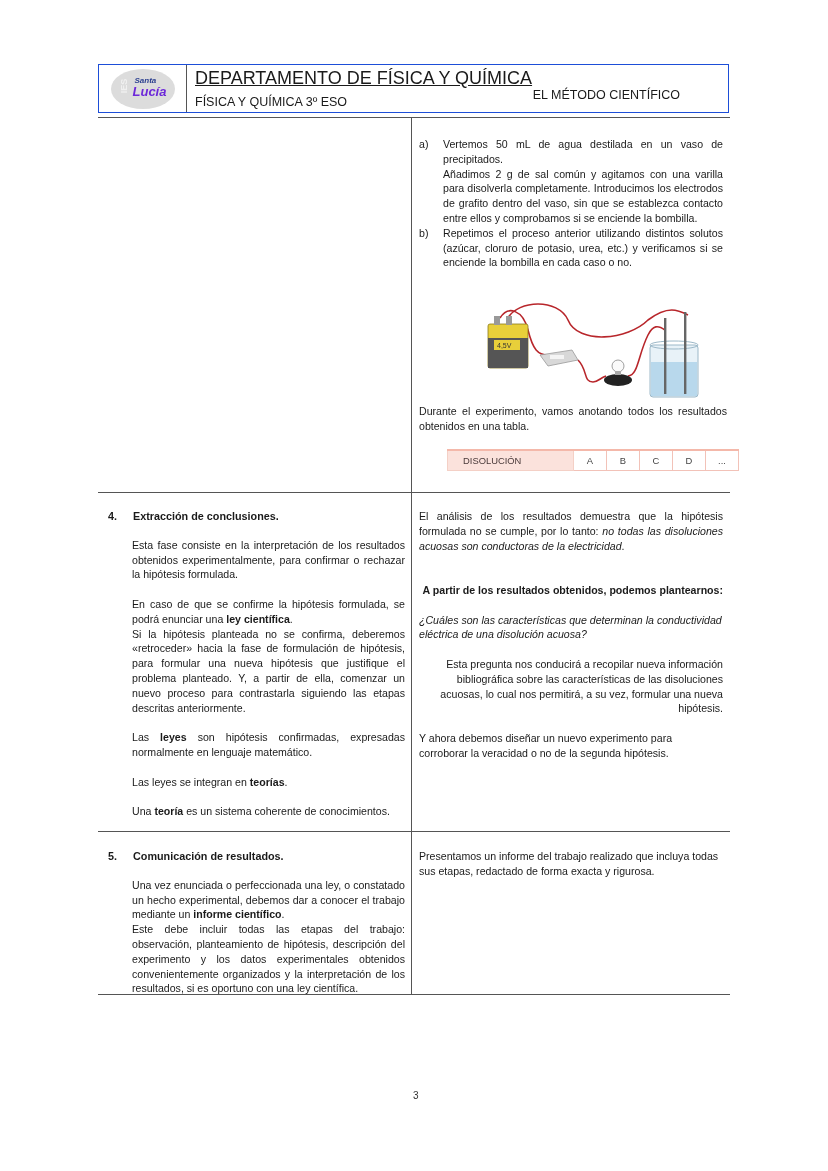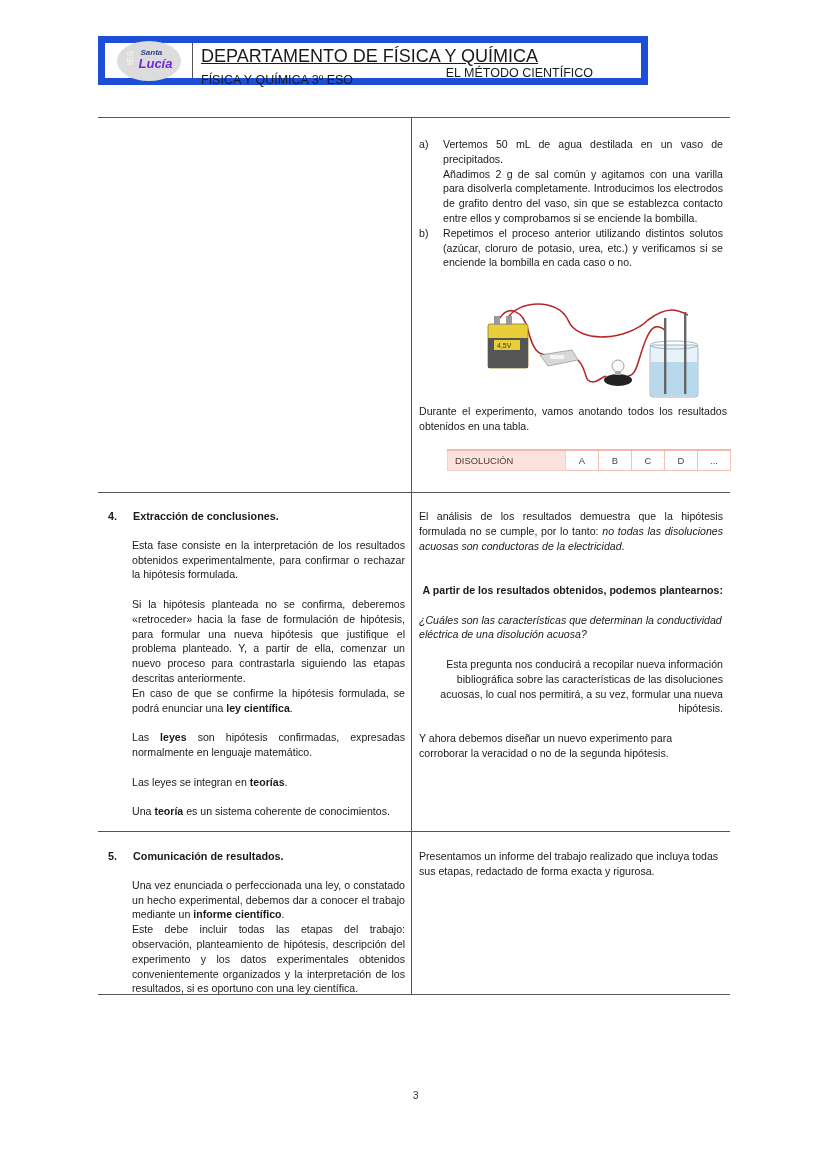--- a/index.html
+++ b/index.html
@@ -1,19 +1,19 @@
 <!DOCTYPE html>
 <html><head>
 <meta charset="utf-8">
 <style>
   html, body { margin: 0; padding: 0; background: #ffffff; }
   body { width: 828px; height: 1171px; position: relative; overflow: hidden;
          font-family: "Liberation Sans", sans-serif; color: #1a1a1a; font-size: 10.6px; }
-  .header { position: absolute; left: 98px; top: 36px; width: 550px; height: 49px;
-            border: 7px solid #1d4ed8; display: flex; box-sizing: border-box; }
+  .header { position: absolute; left: 98px; top: 64px; width: 631px; height: 49px;
+            border: 1px solid #1d4ed8; display: flex; box-sizing: border-box; }
   .logo-cell { width: 87px; border-right: 1px solid #555; display: flex; align-items: center; justify-content: center; }
   .logo { width: 64px; height: 40px; border-radius: 50%; background: #dcdcdc; position: relative; }
   .logo .ies { position: absolute; left: 6px; top: 12px; font-size: 9px; color: #f0f0f0; transform: rotate(-90deg); font-weight: bold; }
   .logo .santa { position: absolute; left: 24px; top: 7px; font-size: 8px; color: #2b3f8f; font-style: italic; font-weight: bold; }
   .logo .lucia { position: absolute; left: 22px; top: 15px; font-size: 13px; color: #6d28d9; font-style: italic; font-weight: bold; }
   .hdr-text { flex: 1; padding: 2px 8px; position: relative; }
   .hdr-dept { font-size: 18px; margin-top: 1px; text-decoration: underline; }
   .hdr-course { font-size: 12.5px; margin-top: 6px; }
   .hdr-topic { position: absolute; right: 48px; top: 23px; font-size: 12.5px; }
 
@@ -28,21 +28,21 @@
   .sec-title .num { width: 25px; flex: none; padding-left: 8px; }
   .para { margin: 0; }
   .gap { height: 14.8px; }
   b { font-weight: bold; }
   i { font-style: italic; }
 
   .figure { position: absolute; left: 478px; top: 300px; width: 232px; height: 100px; }
 
   table.results { position: absolute; left: 447px; top: 449px; border-collapse: collapse; font-size: 9.4px; color: #444; }
   table.results td { border: 1px solid #f2c2b8; height: 19px; text-align: center; padding: 0; }
-  table.results td.head { background: #fbe2dc; width: 110px; text-align: left; padding-left: 7px; color: #4a3a3a; border-color: #f4d0c6; }
+  table.results td.head { background: #fbe2dc; width: 110px; text-align: left; padding-left: 15px; color: #4a3a3a; border-color: #f4d0c6; }
   table.results td.cell { width: 32px; }
   table.results tr:first-child td { border-top: 2px solid #f4b8aa; }
 
   .page-num { position: absolute; left: 413px; top: 1090px; font-size: 10px; color: #333; }
 </style>
 </head>
 <body>
 
 <div class="header">
   <div class="logo-cell">
@@ -128,22 +128,22 @@
   </table>
 
 <div class="block" style="left:100px; top:509px; width:305px;">
   <div class="sec-title">
     <span class="num">4.</span>
     <span>Extracción de conclusiones.</span>
   </div>
   <div style="padding-left:32px; margin-top:14px;">
     <p class="para">Esta fase consiste en la interpretación de los resultados obtenidos experimentalmente, para confirmar o rechazar la hipótesis formulada.</p>
     <div class="gap"></div>
+    <p class="para"><span>En caso de que se confirme la hipótesis formulada, se podrá enunciar una </span><b>ley científica</b><span>.</span></p>
     <p class="para">Si la hipótesis planteada no se confirma, deberemos «retroceder» hacia la fase de formulación de hipótesis, para formular una nueva hipótesis que justifique el problema planteado. Y, a partir de ella, comenzar un nuevo proceso para contrastarla siguiendo las etapas descritas anteriormente.</p>
-    <p class="para"><span>En caso de que se confirme la hipótesis formulada, se podrá enunciar una </span><b>ley científica</b><span>.</span></p>
     <div class="gap"></div>
     <p class="para"><span>Las </span><b>leyes</b><span> son hipótesis confirmadas, expresadas normalmente en lenguaje matemático.</span></p>
     <div class="gap"></div>
     <p class="para"><span>Las leyes se integran en </span><b>teorías</b><span>.</span></p>
     <div class="gap"></div>
     <p class="para"><span>Una </span><b>teoría</b><span> es un sistema coherente de conocimientos.</span></p>
   </div>
 </div>
 
 <div class="block" style="left:419px; top:509px; width:304px;">

